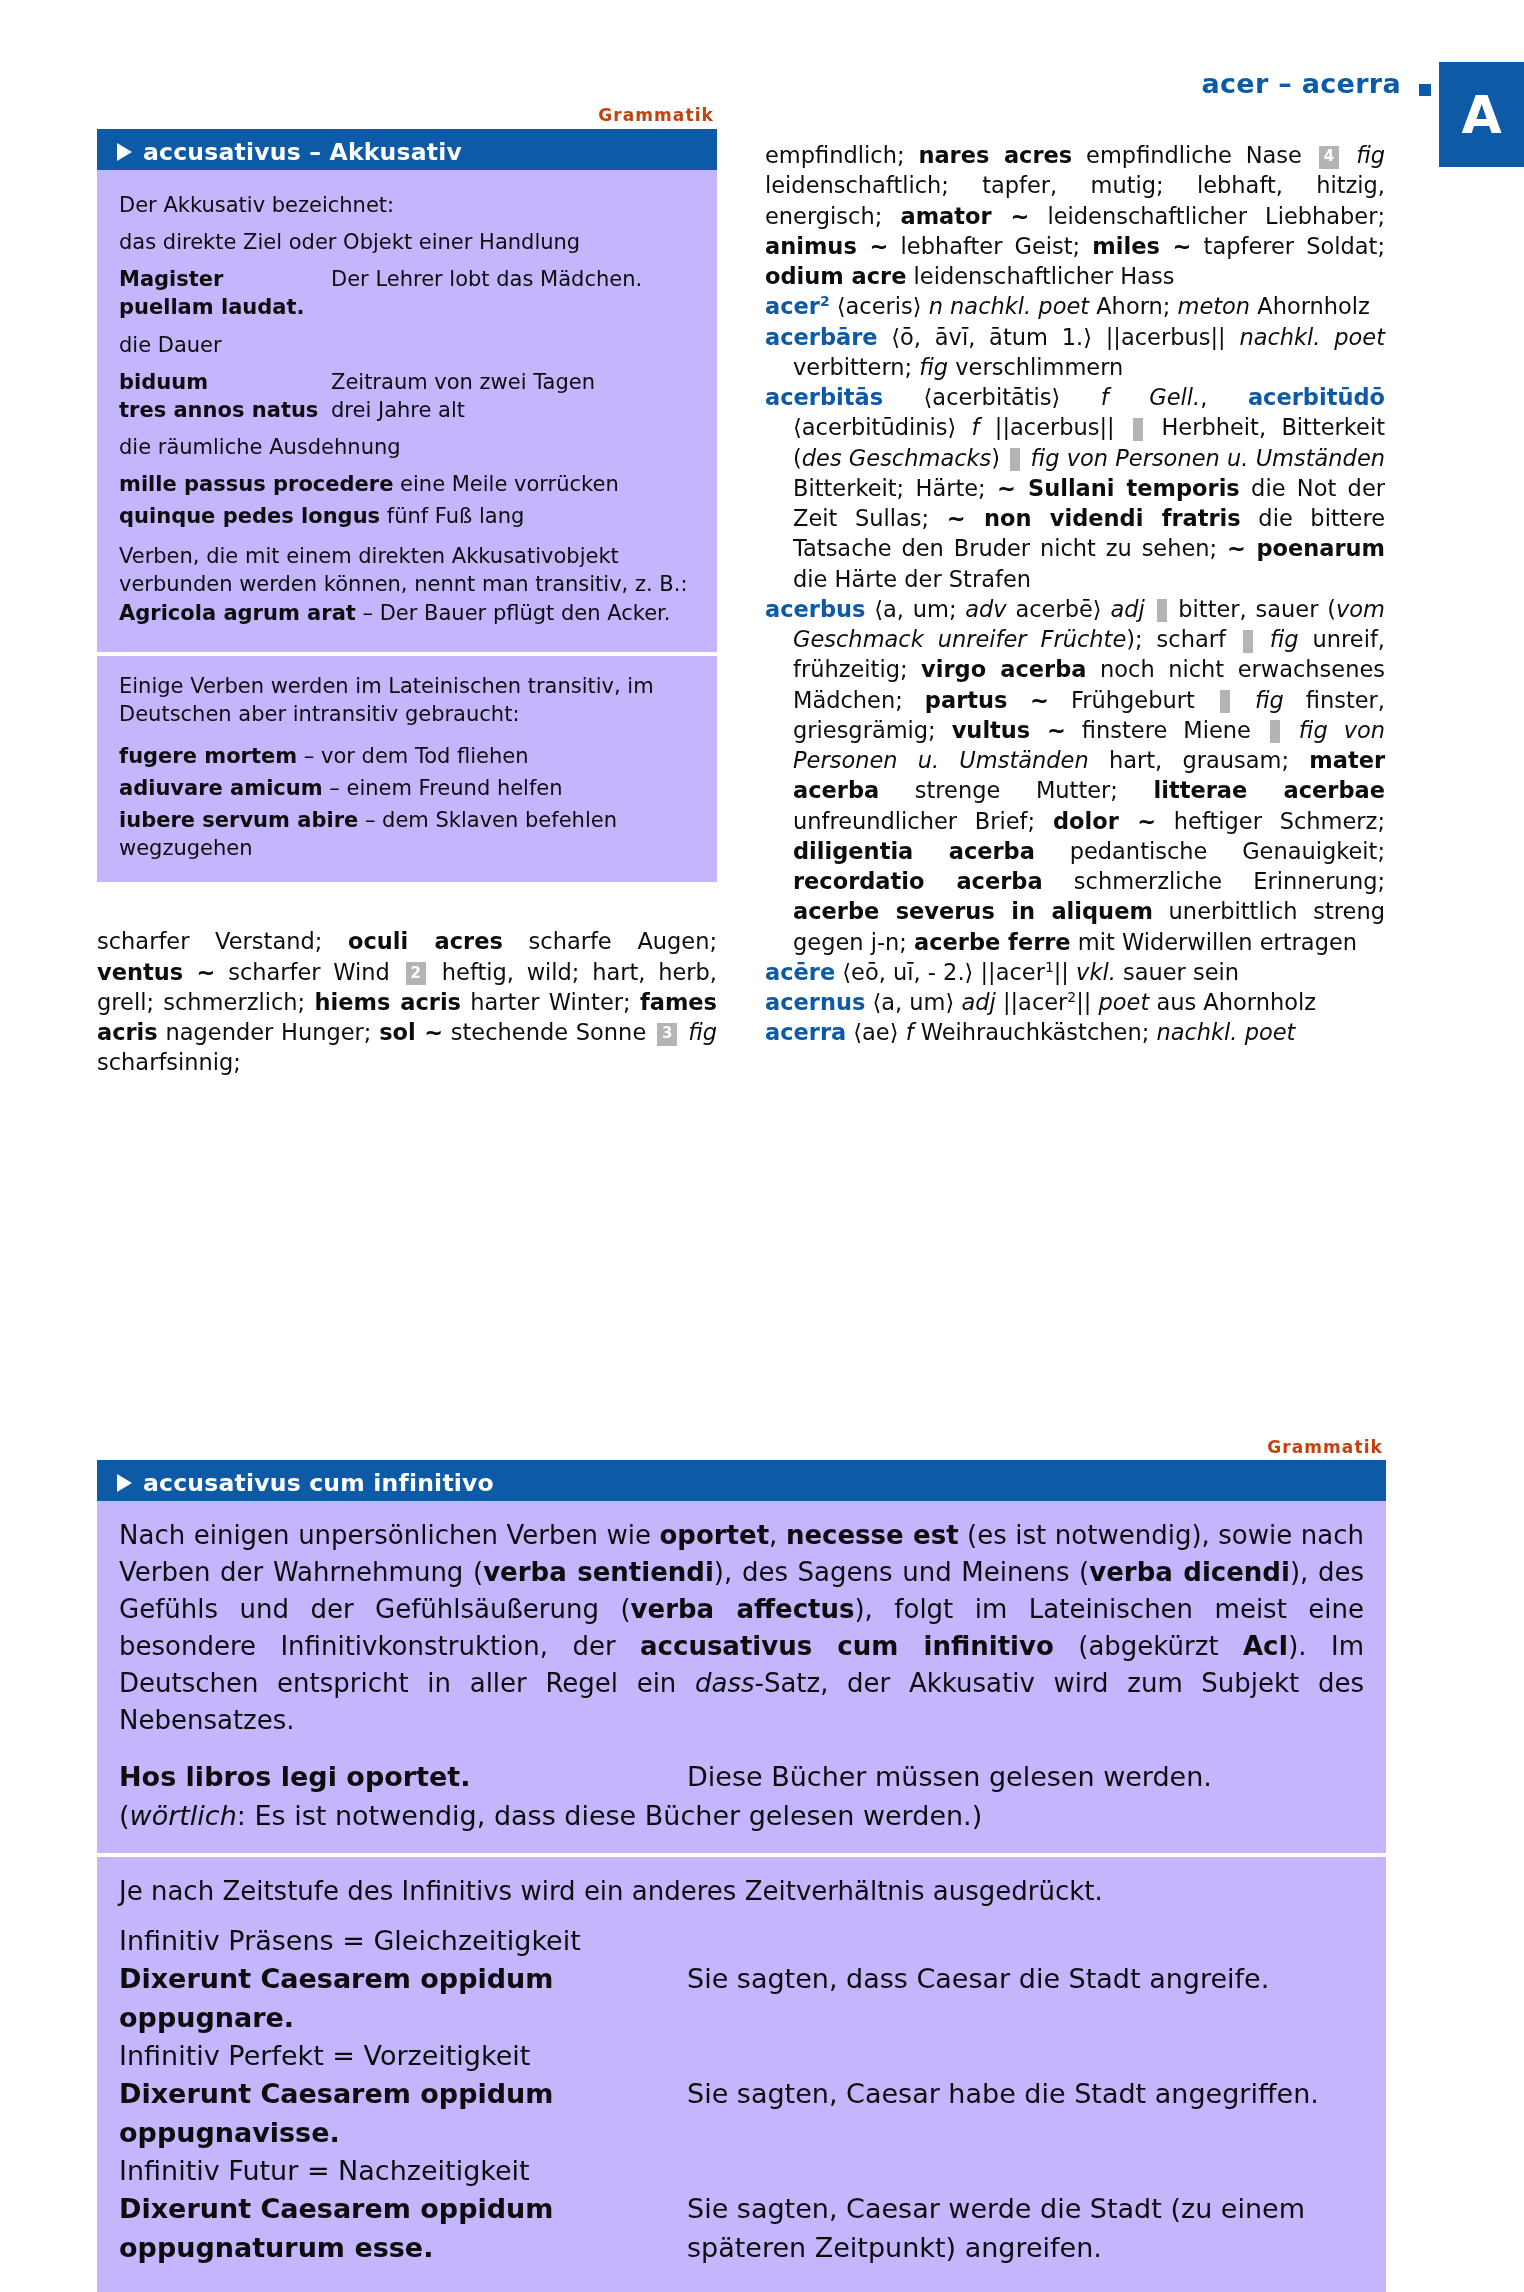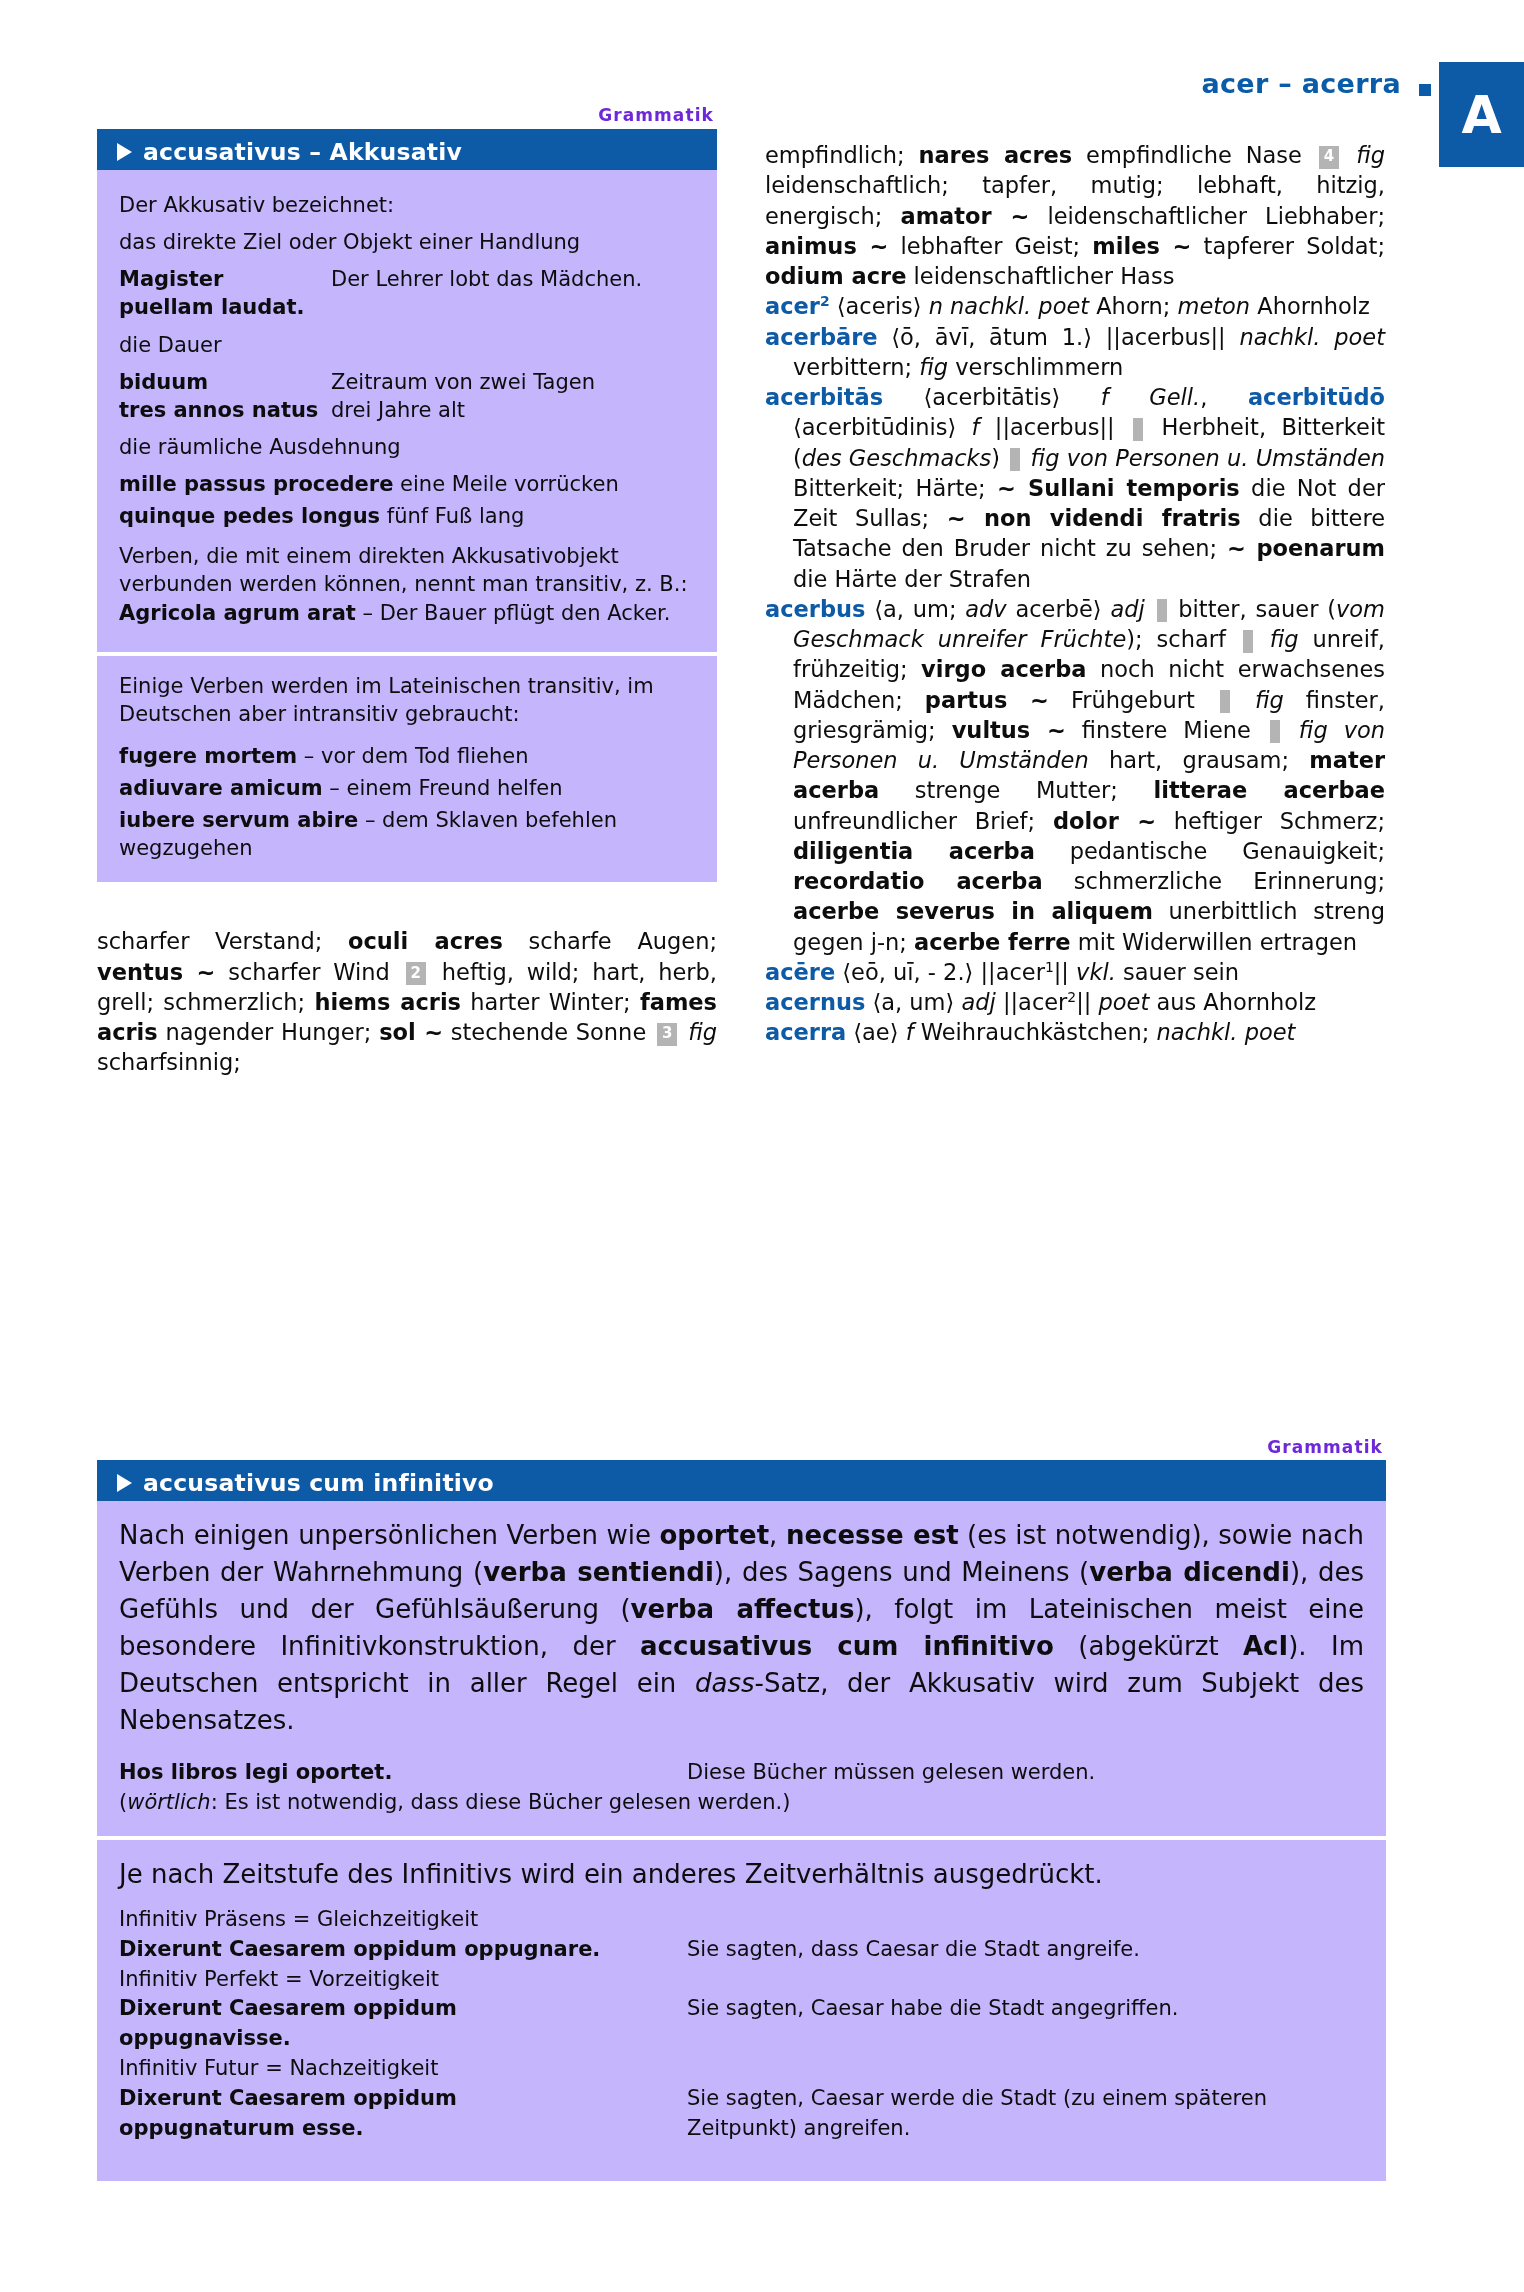--- a/index.html
+++ b/index.html
@@ -35,21 +35,21 @@
     line-height:1;
   }
 
   
   .col-left  { position:absolute; left:97px; top:105px; width:620px; }
   .col-right { position:absolute; left:765px; top:140px; width:620px; }
 
   
   .gram-label {
     text-align:right; font-size:17px; font-weight:bold;
-    color:#6d28d9; letter-spacing:1.1px; margin-bottom:4px;
+    color:#c2410c; letter-spacing:1.1px; margin-bottom:4px;
     padding-right:3px;
   }
   .gram-head {
     background:#0d5aa7; color:#fff;
     font-size:23.5px; font-weight:bold;
     padding:9px 0 4px 20px;
     display:flex; align-items:center; gap:11px;
     letter-spacing:.2px;
   }
   .tri {
@@ -82,21 +82,21 @@
     padding:3.5px 5px 4.5px 5px; margin:0 3px;
     vertical-align:2px; min-width:9px; text-align:center;
   }
   sup { font-size:.62em; vertical-align:super; line-height:0; }
 
   
   .wide { position:absolute; left:97px; top:1437px; width:1289px; }
   .wide .gram-label { margin-bottom:3px; }
   .wide .gram-body { padding:16px 22px 18px 22px; }
   .wp { font-size:26px; line-height:1.42; text-align:justify; margin:0; }
-  .wrow { display:flex; font-size:21px; line-height:1.42; }
+  .wrow { display:flex; font-size:27px; line-height:1.42; }
   .wrow .c1 { width:520px; flex:0 0 520px; padding-right:10px; }
   .wrow .c2 { flex:1;margin-left:48px; }
   .lead { font-weight:bold; }
   .spacer8 { height:12px; }
   .spacer14 { height:20px; }
 </style>
 </head>
 <body>
 
 <div class="runhead">

